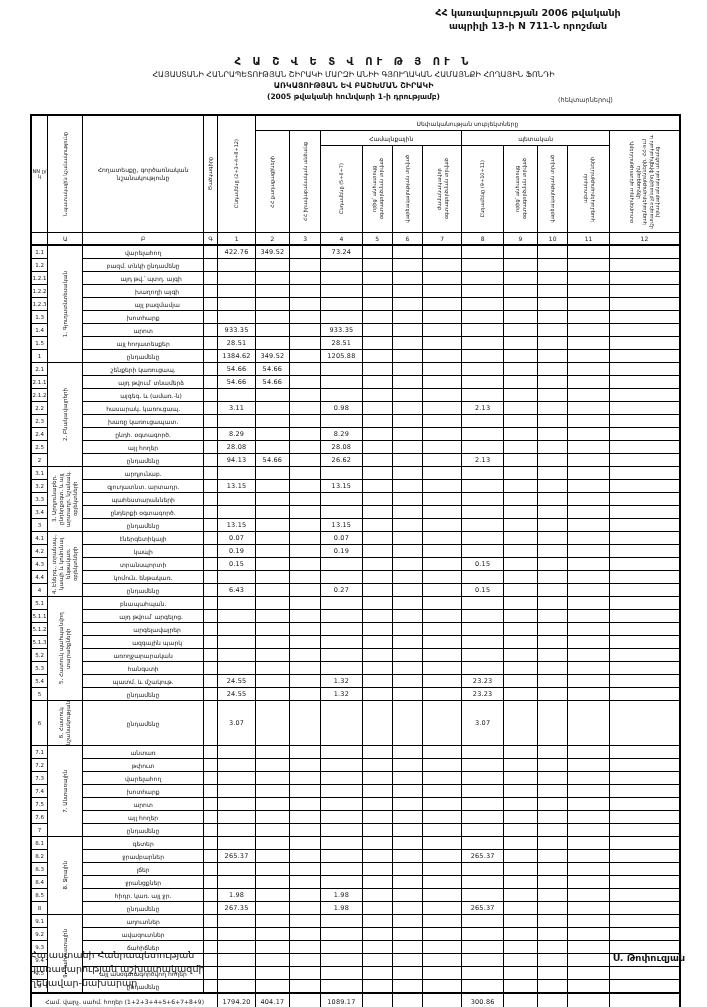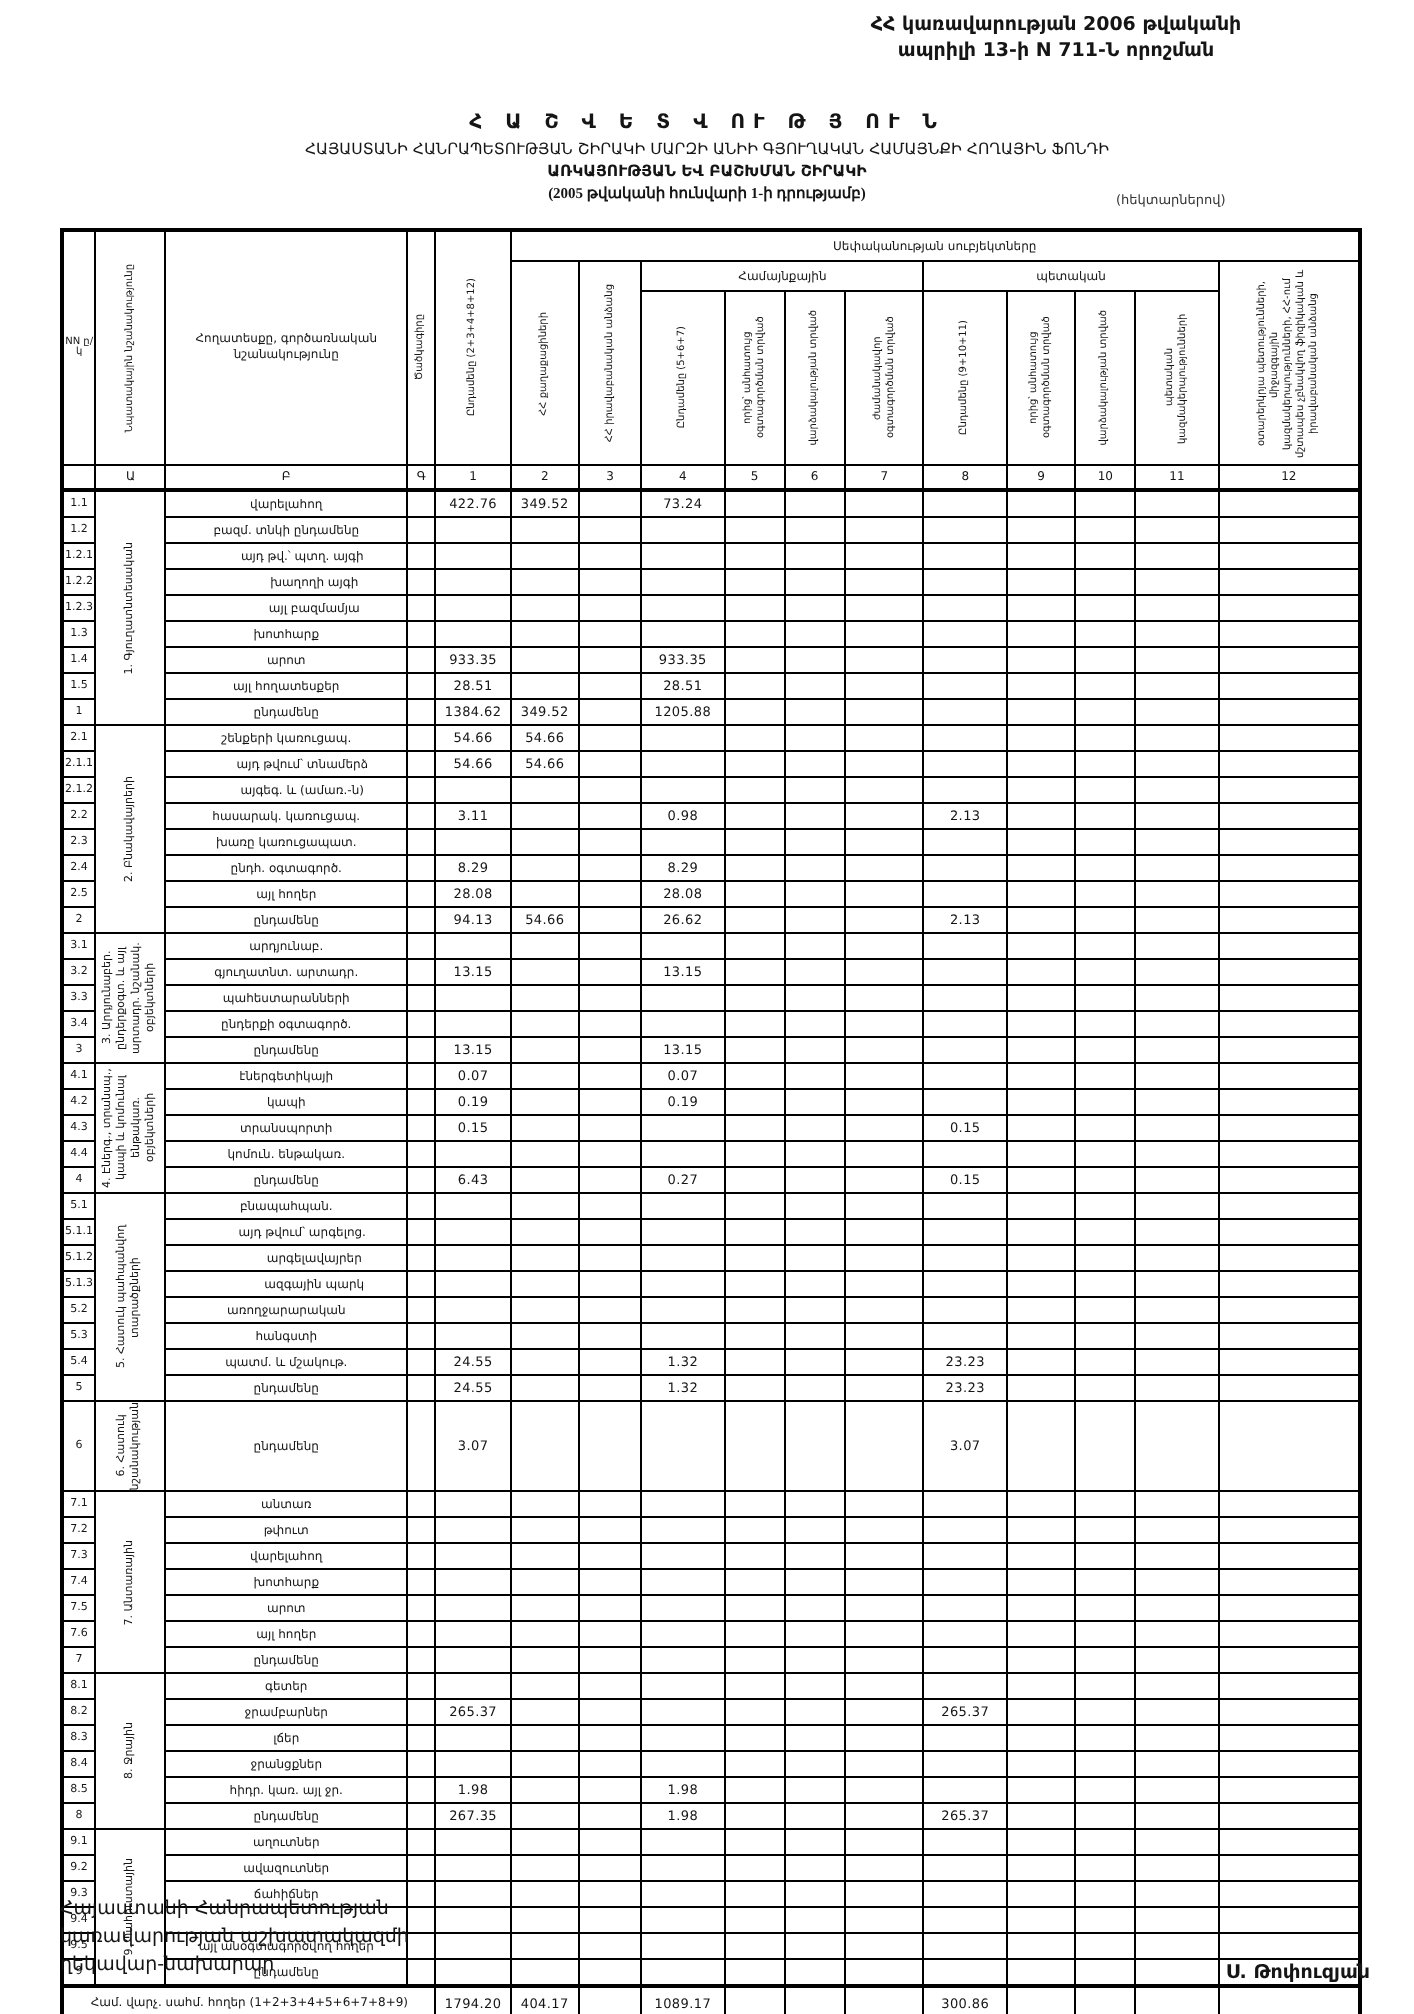--- a/index.html
+++ b/index.html
@@ -17,21 +17,21 @@
   .appendix {
     position:absolute; top:6px; right:14px; width:330px;
     text-align:center; font-weight:bold; font-size:9.5px; line-height:1.4;
   }
 
   
   .titleblock { position:absolute; top:56px; left:0; right:0; text-align:center; }
   .title-main { font-weight:bold; font-size:10px; letter-spacing:4px; margin-bottom:3px; }
   .title-sub1 { font-weight:normal; font-size:7.8px; margin-bottom:2px; }
   .title-sub2 { font-weight:bold; font-size:7.8px; margin-bottom:2px; }
-  .title-sub3 { font-weight:bold; font-size:7.5px;font-family:Liberation Serif, serif; }
+  .title-sub3 { font-weight:bold; font-size:7.5px; }
   .units-note { position:absolute; top:96px; left:558px; font-size:6.5px; color:#333; }
 
   
   table.main {
     position:absolute; top:114px; left:30px;
     border-collapse:collapse; table-layout:fixed;
     width:651px;
     font-size:6.5px;
   }
   table.main td {
@@ -63,21 +63,21 @@
   tr.tall td { height:44px; }
   tr.totalrow td { height:15px; border-top:2px solid #000; font-size:6.5px; }
   tr.totalrow td.label { font-size:6px; white-space:normal; }
 
   
   .footer-left {
     position:absolute; left:30px; top:948px;
     font-weight:normal; font-size:9.5px; line-height:1.45;
   }
   .footer-sign {
-    position:absolute; right:22px; top:981px;
+    position:absolute; right:22px; top:952px;
     font-weight:bold; font-size:9.5px;
   }
 </style>
 </head>
 <body>
 
 <div class="page">
 
   <div class="appendix">
     <div>ՀՀ կառավարության 2006 թվականի</div>

